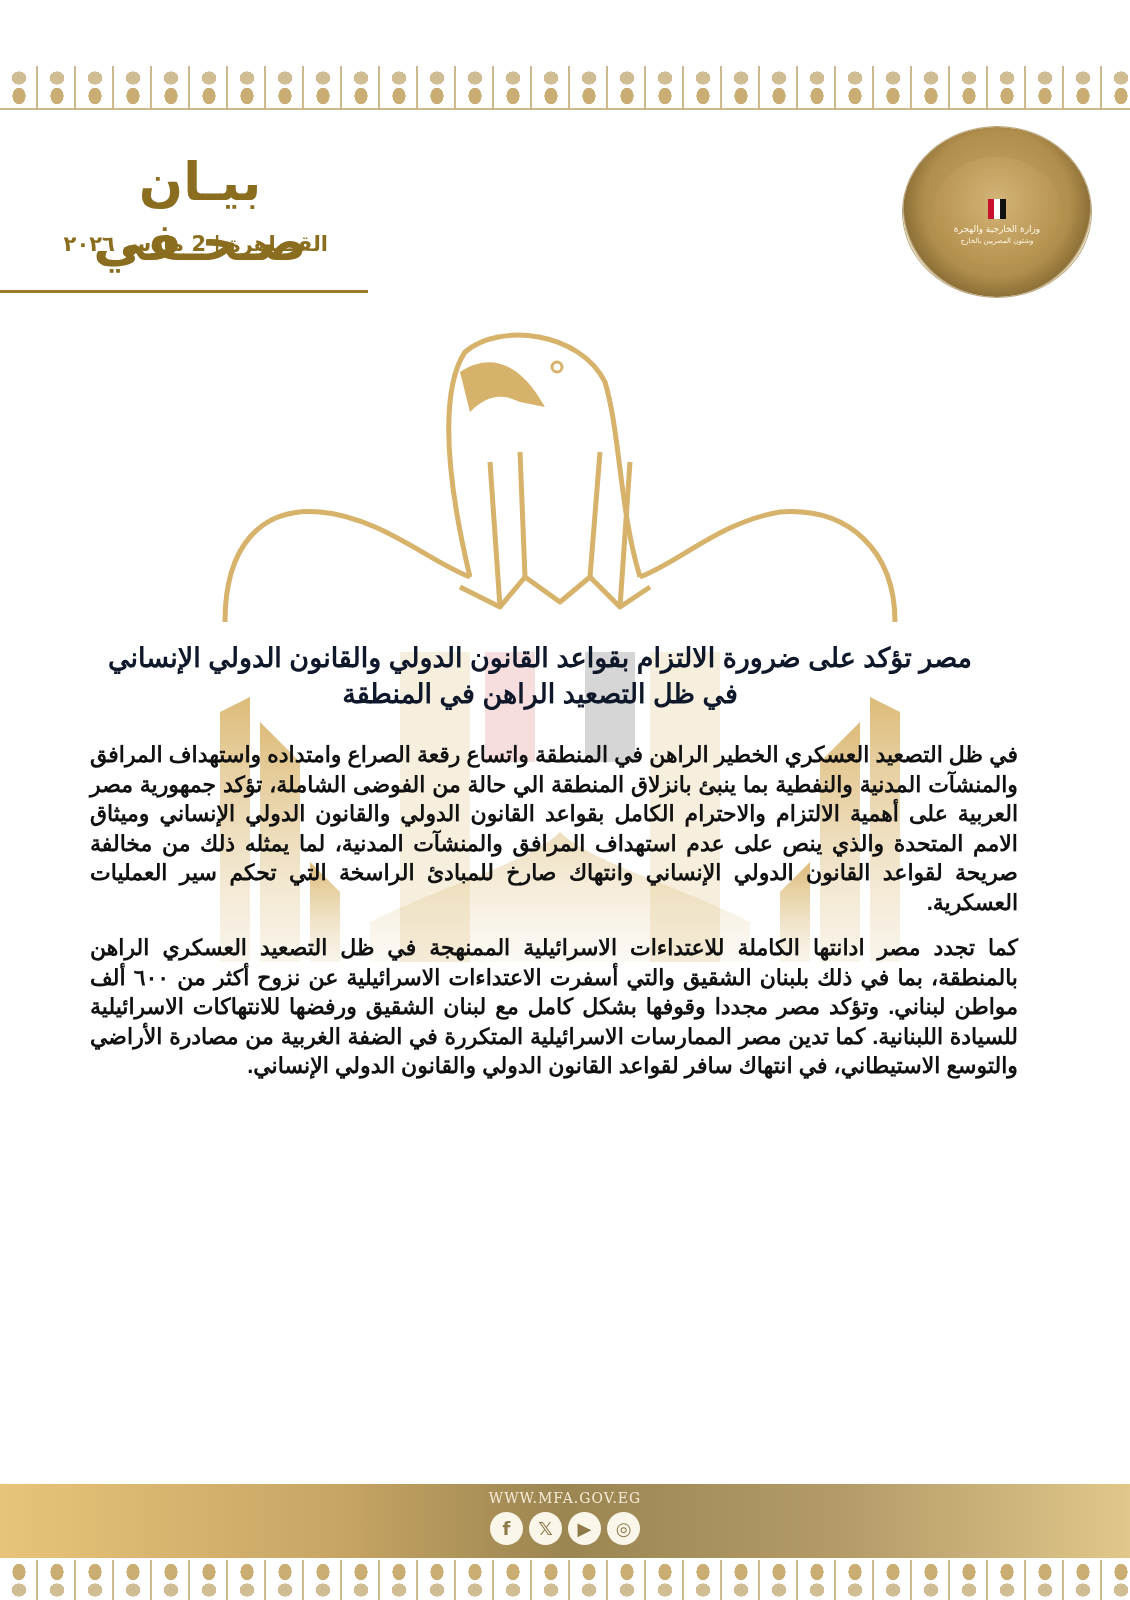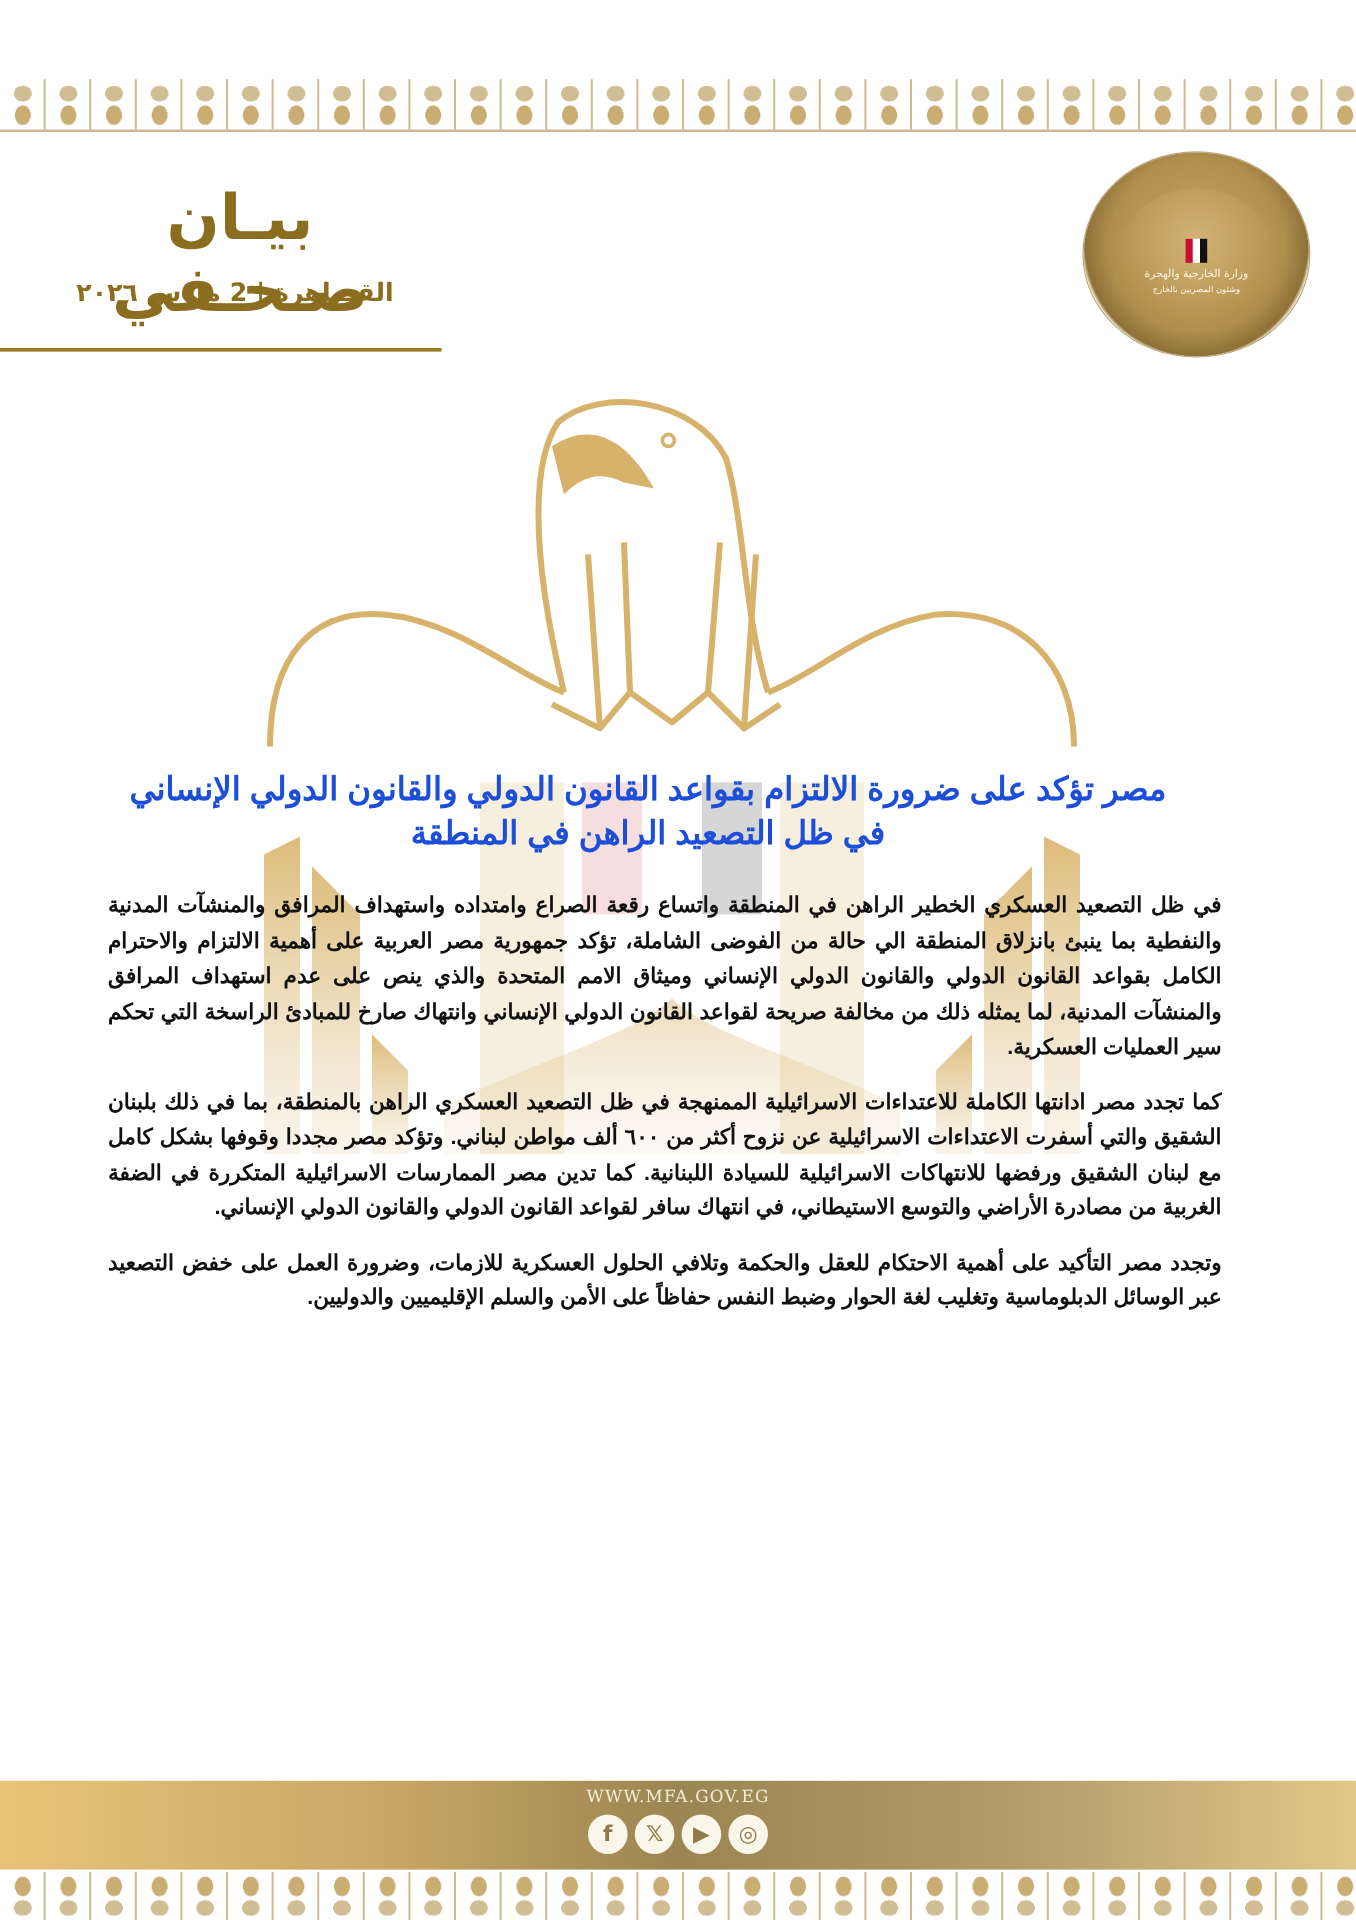--- a/index.html
+++ b/index.html
@@ -56,27 +56,27 @@
     position: absolute; top: 66px; left: 4px; width: 120px; text-align: center;
     font-size: 9px; color: #fff7e6; direction: rtl; line-height: 12px;
   }
 
   .watermark { position: absolute; top: 322px; left: 200px; width: 720px; height: 640px; }
 
   .headline {
     position: absolute; top: 640px; left: 60px; width: 960px;
     direction: rtl; text-align: center;
     font-family: "Liberation Sans", sans-serif; font-weight: bold;
-    font-size: 27px; line-height: 36px; color: #1d4ed8;
+    font-size: 27px; line-height: 36px; color: #0f172a;
   }
   .body-text {
     position: absolute; top: 740px; left: 90px; width: 928px;
     direction: rtl; text-align: justify;
     font-family: "Liberation Sans", sans-serif; font-weight: bold;
-    font-size: 18px; line-height: 29.5px; color: #111;
+    font-size: 22px; line-height: 29.5px; color: #111;
   }
   .body-text p { margin: 0 0 16px 0; }
 
   .footer-band {
     position: absolute; top: 1484px; left: 0; width: 1130px; height: 74px;
     background: linear-gradient(to right, #e8c47a 0%, #c7a564 30%, #9b8551 50%, #b39c6a 75%, #e1c789 100%);
   }
   .footer-url {
     position: absolute; top: 1490px; left: 0; width: 1130px; text-align: center;
     font-family: "DejaVu Serif", serif; font-size: 14px; letter-spacing: 1px; color: #f5ecd7;
@@ -147,21 +147,20 @@
 </svg>
 
 <div class="headline">
   <div>مصر تؤكد على ضرورة الالتزام بقواعد القانون الدولي والقانون الدولي الإنساني</div>
   <div>في ظل التصعيد الراهن في المنطقة</div>
 </div>
 
 <div class="body-text">
   <p>في ظل التصعيد العسكري الخطير الراهن في المنطقة واتساع رقعة الصراع وامتداده واستهداف المرافق والمنشآت المدنية والنفطية بما ينبئ بانزلاق المنطقة الي حالة من الفوضى الشاملة، تؤكد جمهورية مصر العربية على أهمية الالتزام والاحترام الكامل بقواعد القانون الدولي والقانون الدولي الإنساني وميثاق الامم المتحدة والذي ينص على عدم استهداف المرافق والمنشآت المدنية، لما يمثله ذلك من مخالفة صريحة لقواعد القانون الدولي الإنساني وانتهاك صارخ للمبادئ الراسخة التي تحكم سير العمليات العسكرية.</p>
   <p>كما تجدد مصر ادانتها الكاملة للاعتداءات الاسرائيلية الممنهجة في ظل التصعيد العسكري الراهن بالمنطقة، بما في ذلك بلبنان الشقيق والتي أسفرت الاعتداءات الاسرائيلية عن نزوح أكثر من ٦٠٠ ألف مواطن لبناني. وتؤكد مصر مجددا وقوفها بشكل كامل مع لبنان الشقيق ورفضها للانتهاكات الاسرائيلية للسيادة اللبنانية. كما تدين مصر الممارسات الاسرائيلية المتكررة في الضفة الغربية من مصادرة الأراضي والتوسع الاستيطاني، في انتهاك سافر لقواعد القانون الدولي والقانون الدولي الإنساني.</p>
-  <p>وتجدد مصر التأكيد على أهمية الاحتكام للعقل والحكمة وتلافي الحلول العسكرية للازمات، وضرورة العمل على خفض التصعيد عبر الوسائل الدبلوماسية وتغليب لغة الحوار وضبط النفس حفاظاً على الأمن والسلم الإقليميين والدوليين.</p>
 </div>
 
 <div class="footer-band"></div>
 <div class="footer-url">WWW.MFA.GOV.EG</div>
 <div class="social-row">
   <div class="social-icon">f</div>
   <div class="social-icon">𝕏</div>
   <div class="social-icon">▶</div>
   <div class="social-icon">◎</div>
 </div>

